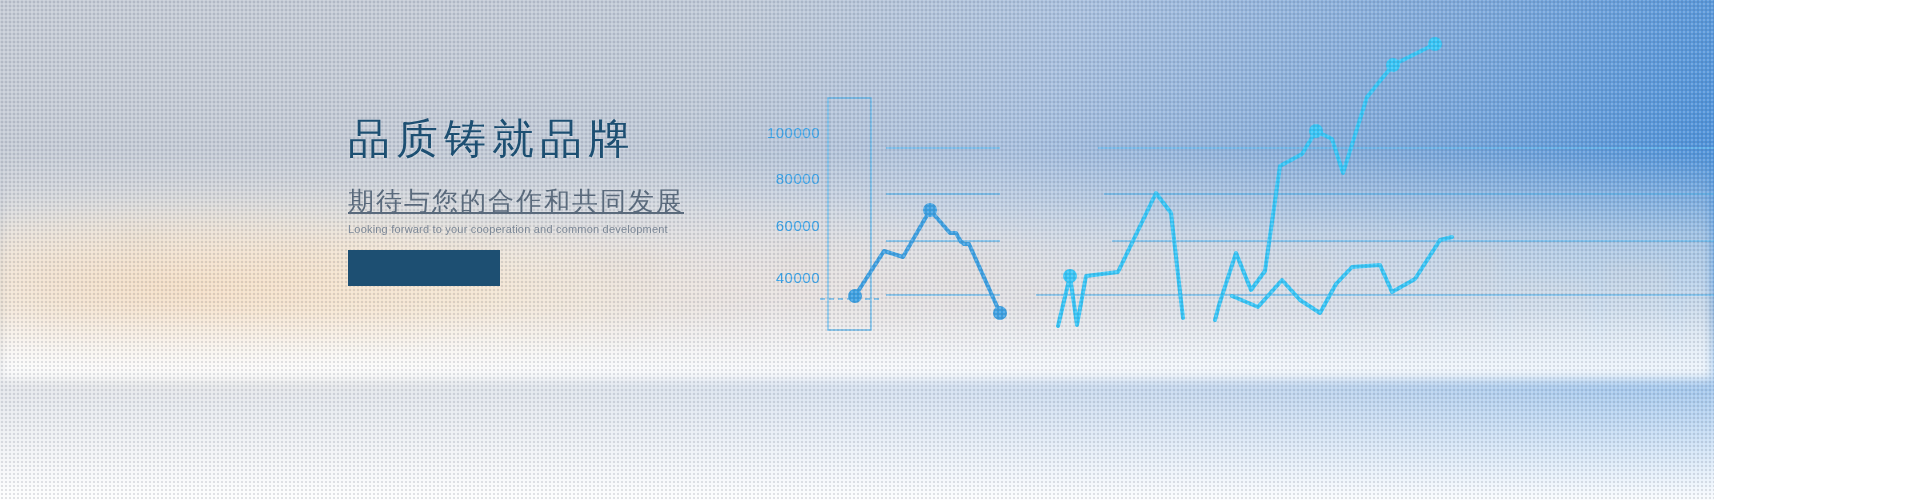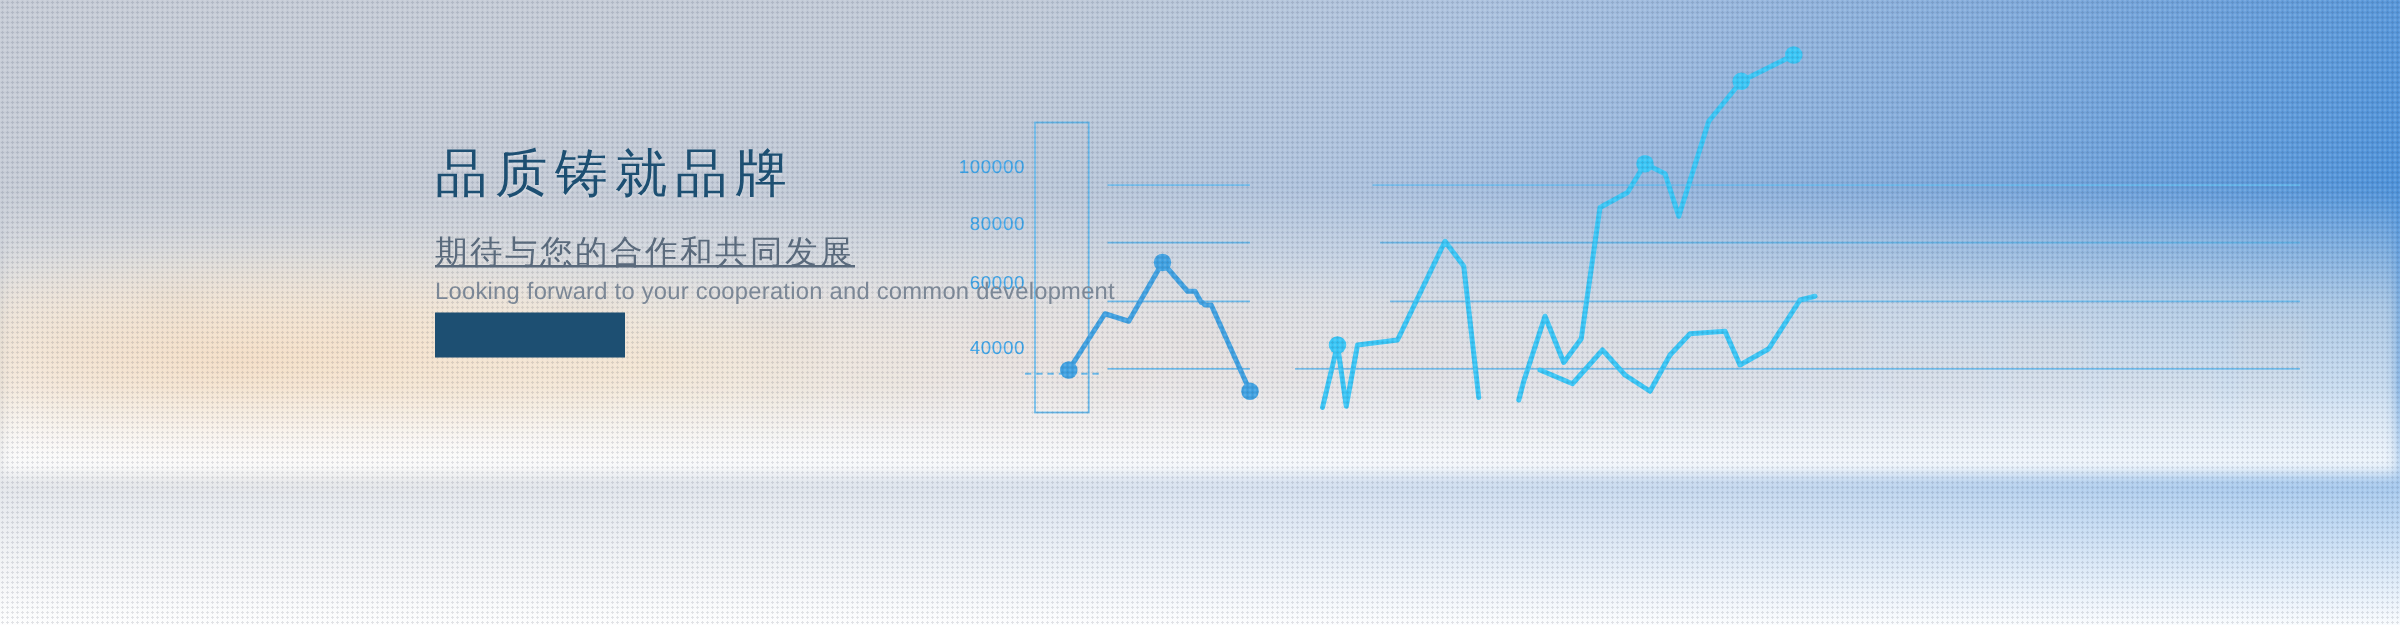--- a/index.html
+++ b/index.html
@@ -1,20 +1,20 @@
 <!DOCTYPE html>
 <html><head>
 <meta charset="utf-8">
 <style>
   html,body{margin:0;padding:0;background:#fff;}
   body{font-family:"Liberation Sans","DejaVu Sans",sans-serif;}
 
   #banner{
     position:relative;
-    width:1920px;height:500px;
+    width:1714px;height:500px;
     overflow:hidden;
     background:#c9d4e2;
   }
 
   
   .bg-sky{
     position:absolute;inset:0;
     background:
       linear-gradient(to bottom,
         rgba(97,150,207,0.00) 0%,
@@ -73,22 +73,22 @@
   .headline{
     font-size:42px;letter-spacing:6px;color:#1d4f72;
     line-height:1;margin:0 0 28px 0;font-weight:400;
     text-shadow:0 1px 2px rgba(255,255,255,0.35);
   }
   .subline{
     font-size:26px;letter-spacing:2px;color:#5a6a7c;
     line-height:1;margin:0 0 10px 0;font-weight:300;white-space:nowrap;text-decoration:underline;
   }
   .engline{
-    font-size:19px;letter-spacing:0.2px;color:#7b8796;
-    line-height:1;margin:0;font-weight:300;white-space:nowrap;text-align:right;
+    font-size:11px;letter-spacing:0.2px;color:#7b8796;
+    line-height:1;margin:0;font-weight:300;white-space:nowrap;
   }
   .cta{
     position:absolute;left:348px;top:250px;
     width:152px;height:36px;
     background:#1d4f72;border:0;cursor:pointer;
     color:#e8eef4;font-size:14px;letter-spacing:2px;
   }
 
   
   .chart{position:absolute;left:0;top:0;width:1920px;height:500px;}

